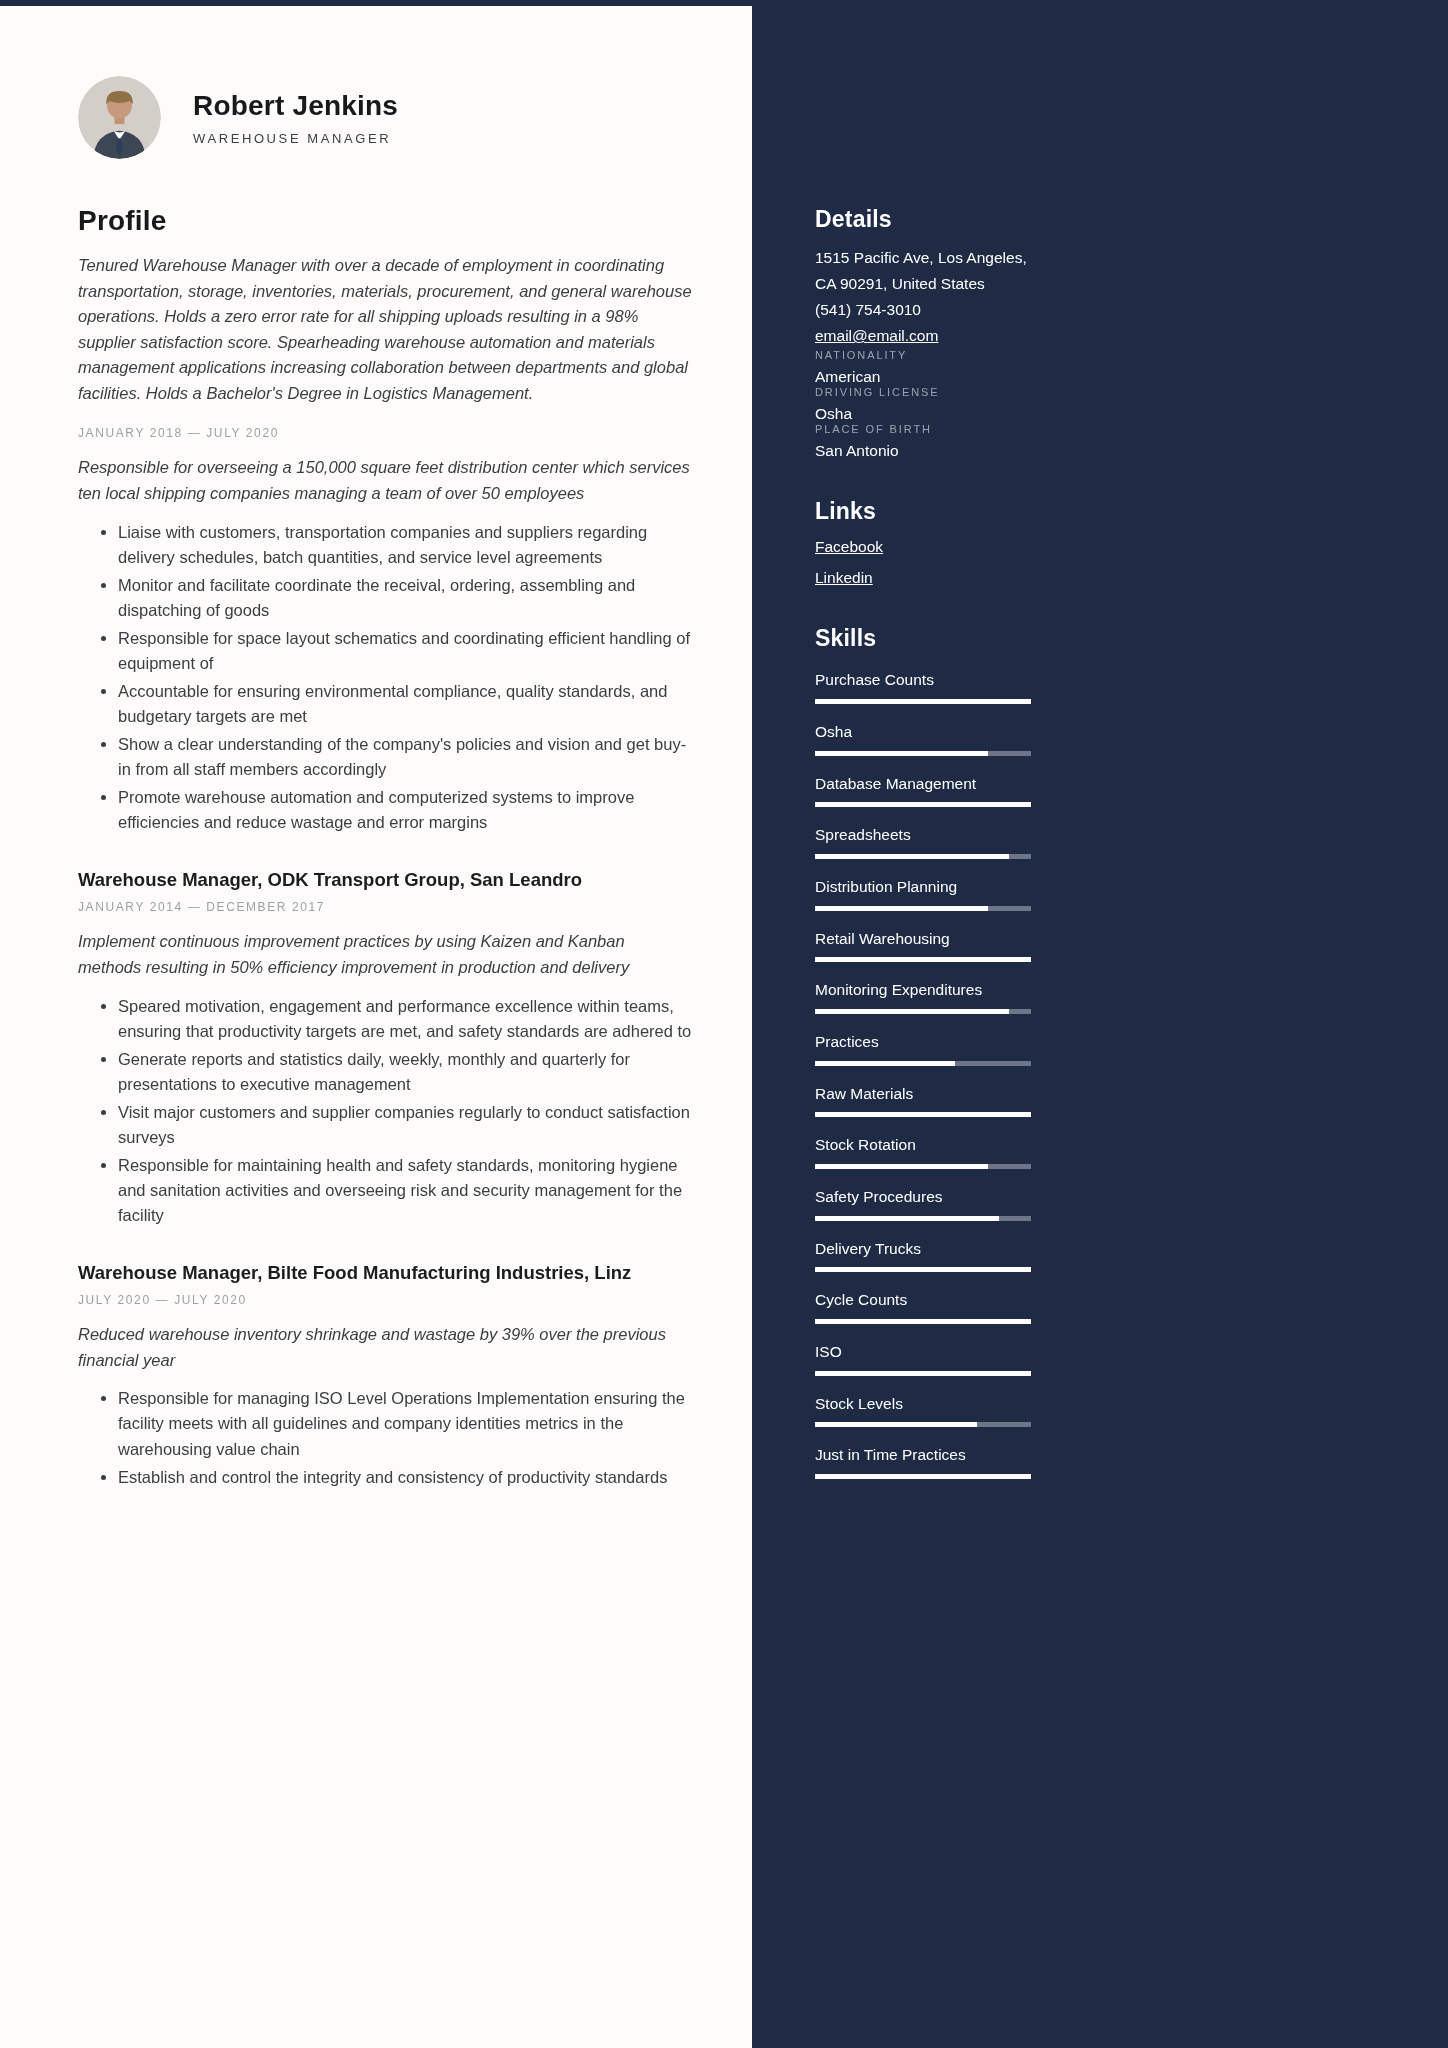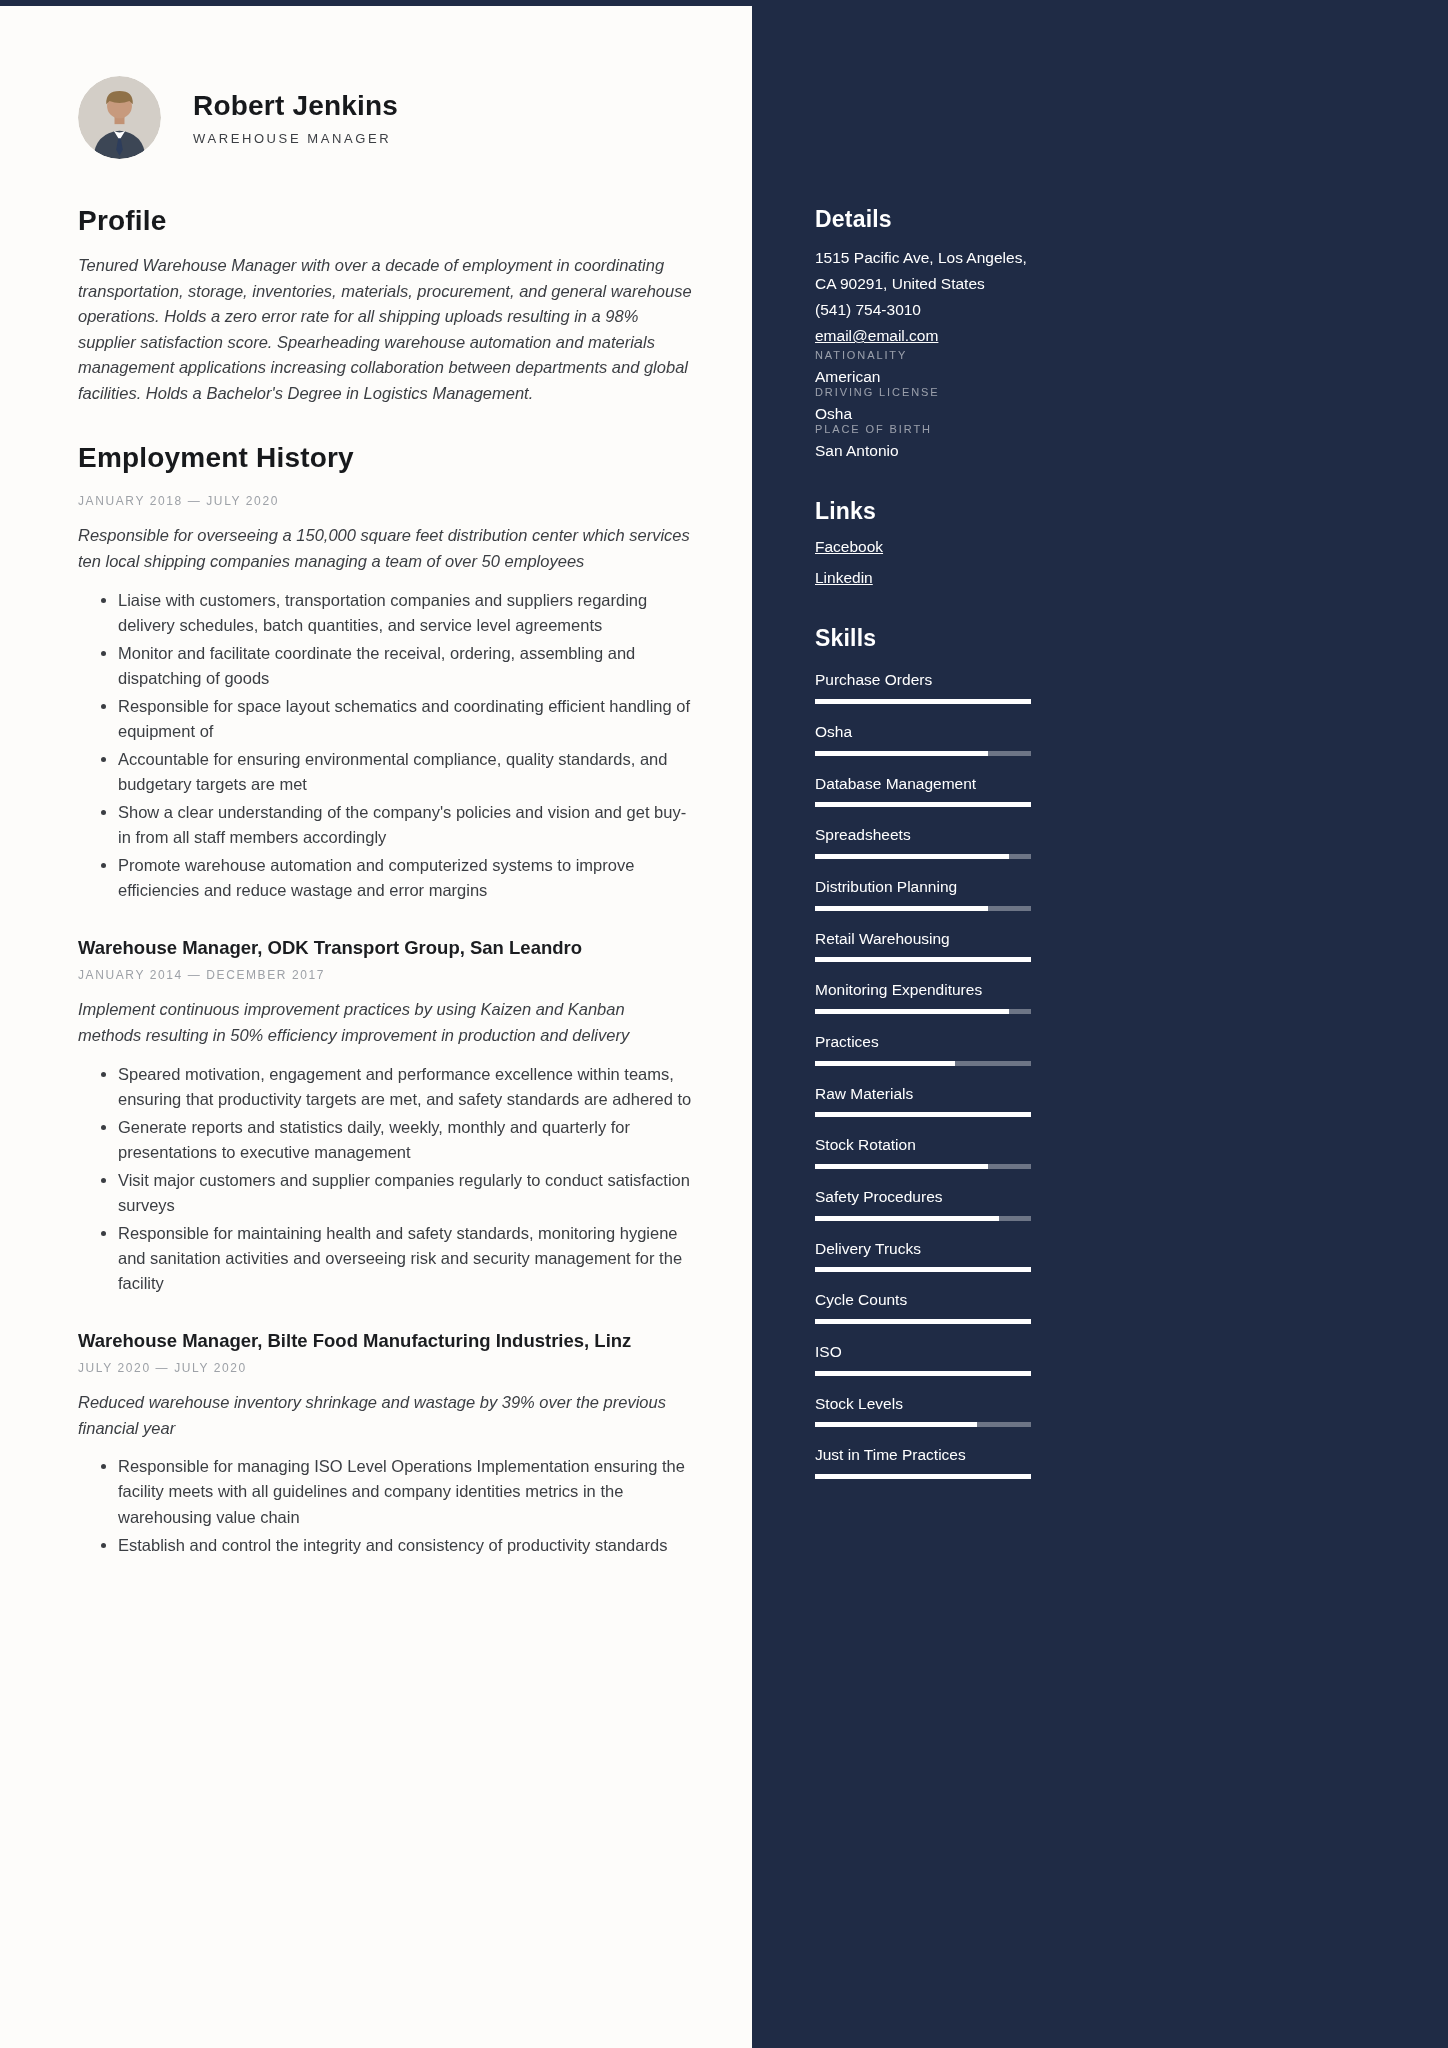--- a/index.html
+++ b/index.html
@@ -92,21 +92,20 @@
       </div>
       <div>
         <h1 class="name">Robert Jenkins</h1>
         <div class="role-subtitle">WAREHOUSE MANAGER</div>
       </div>
     </div>
 
     <h2 class="section-heading profile-heading">Profile</h2>
     <p class="profile-text">Tenured Warehouse Manager with over a decade of employment in coordinating transportation, storage, inventories, materials, procurement, and general warehouse operations. Holds a zero error rate for all shipping uploads resulting in a 98% supplier satisfaction score. Spearheading warehouse automation and materials management applications increasing collaboration between departments and global facilities. Holds a Bachelor's Degree in Logistics Management.</p>
 
-    <h2 class="section-heading employment-heading">Employment History</h2>
 
     <div id="jobs">
         <article class="job">
           <div class="job-dates">JANUARY 2018 — JULY 2020</div>
           <p class="job-summary">Responsible for overseeing a 150,000 square feet distribution center which services ten local shipping companies managing a team of over 50 employees</p>
           <ul class="job-bullets">
             <li class="bullet">Liaise with customers, transportation companies and suppliers regarding delivery schedules, batch quantities, and service level agreements</li>
             <li class="bullet">Monitor and facilitate coordinate the receival, ordering, assembling and dispatching of goods</li>
             <li class="bullet">Responsible for space layout schematics and coordinating efficient handling of equipment of</li>
             <li class="bullet">Accountable for ensuring environmental compliance, quality standards, and budgetary targets are met</li>
@@ -159,21 +158,21 @@
 
   <h2 class="side-heading links-heading">Links</h2>
   <div id="links-list">
       <a class="side-link" href="#">Facebook</a>
       <a class="side-link" href="#">Linkedin</a>
     </div>
 
   <h2 class="side-heading skills-heading">Skills</h2>
   <div id="skills-list">
       <div class="skill">
-        <div class="skill-name">Purchase Orders</div>
+        <div class="skill-name">Purchase Counts</div>
         <div class="skill-bar">
           <div class="skill-fill" style="width: 100%;"></div>
         </div>
       </div>
       <div class="skill">
         <div class="skill-name">Osha</div>
         <div class="skill-bar">
           <div class="skill-fill" style="width: 80%;"></div>
         </div>
       </div>

